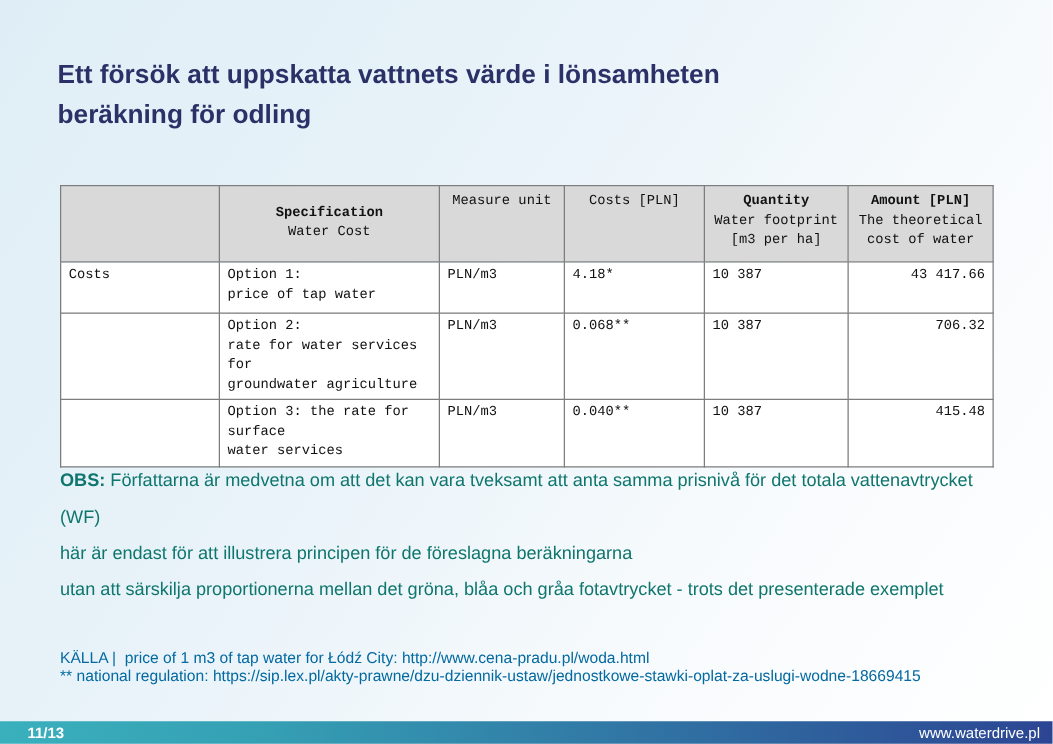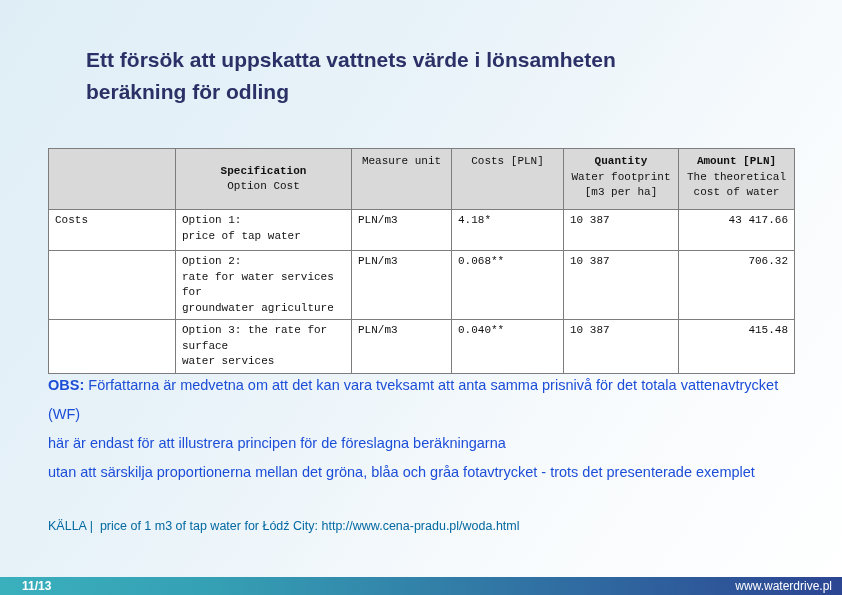--- a/index.html
+++ b/index.html
@@ -5,21 +5,21 @@
   html, body { margin:0; padding:0; }
   body {
     width:842px; height:595px; position:relative; overflow:hidden;
     font-family:"Liberation Sans", sans-serif;
     background:linear-gradient(125deg, #dfeef6 0%, #e9f3f9 40%, #f8fbfd 72%, #ffffff 100%);
   }
   .title {
     position:absolute; left:46px; top:44px;
     font-size:21px; font-weight:700; color:#2b3167; line-height:32px;
   }
-  .title .tline { display:block;margin-left:40px; }
+  .title .tline { display:block; }
 
   table.cost-table {
     position:absolute; left:48px; top:148px; width:746px;
     border-collapse:collapse; table-layout:fixed;
     font-size:11px; color:#111;font-family:Liberation Mono, monospace;
   }
   .cost-table th, .cost-table td {
     border:1.5px solid #7d7d7d; padding:3px 6px;
     font-weight:400; line-height:15.5px; overflow:hidden;
   }
@@ -30,21 +30,21 @@
   .cost-table tbody tr.r1 { height:41px;padding-left:28px; }
   .cost-table tbody tr.r2 { height:51px; }
   .cost-table tbody tr.r3 { height:51px; }
   .b { font-weight:700; }
   .line { display:block; }
   .cell-qty { text-align:right; }
   .cell-amt { text-align:right !important; }
 
   .obs {
     position:absolute; left:48px; top:371px; width:760px;
-    font-size:14.5px; color:#1d4ed8; line-height:29px;
+    font-size:14.5px; color:#0f766e; line-height:29px;
   }
   .obs .oline { display:block; white-space:pre-wrap; }
 
   .source {
     position:absolute; left:48px; top:519px; width:780px;
     font-size:12.5px; color:#0369a1; line-height:15px;
   }
   .source .sline { display:block; white-space:pre-wrap; }
 
   .footer-bar {
@@ -71,21 +71,21 @@
       <col style="width:100px">
     <col style="width:112px">
       <col style="width:115px">
       <col style="width:116px">
   </colgroup>
   <thead>
     <tr>
       <th></th>
       <th>
         <span class="line b">Specification</span>
-        <span class="line">Option Cost</span>
+        <span class="line">Water Cost</span>
       </th>
       <th class="th-top b">Measure unit</th>
       <th class="th-top b">Costs [PLN]</th>
       <th class="th-top">
         <span class="line b">Quantity</span>
         <span class="line">Water footprint</span>
         <span class="line">[m3 per ha]</span>
       </th>
       <th class="th-top">
         <span class="line b">Amount [PLN]</span>
@@ -133,18 +133,19 @@
 </table>
 
 <div class="obs">
   <span class="oline"><span class="b">OBS:</span><span> Författarna är medvetna om att det kan vara tveksamt att anta samma prisnivå för det totala vattenavtrycket (WF)</span></span>
   <span class="oline">här är endast för att illustrera principen för de föreslagna beräkningarna</span>
   <span class="oline">utan att särskilja proportionerna mellan det gröna, blåa och gråa fotavtrycket - trots det presenterade exemplet</span>
 </div>
 
 <div class="source">
   <span class="sline">KÄLLA |  price of 1 m3 of tap water for Łódź City: http://www.cena-pradu.pl/woda.html</span>
+  <span class="sline">** national regulation: https://sip.lex.pl/akty-prawne/dzu-dziennik-ustaw/jednostkowe-stawki-oplat-za-uslugi-wodne-18669415</span>
 </div>
 
 <div class="footer-bar">
   <span class="page-num">11/13</span>
   <span>www.waterdrive.pl</span>
 </div>
 
 </body></html>

